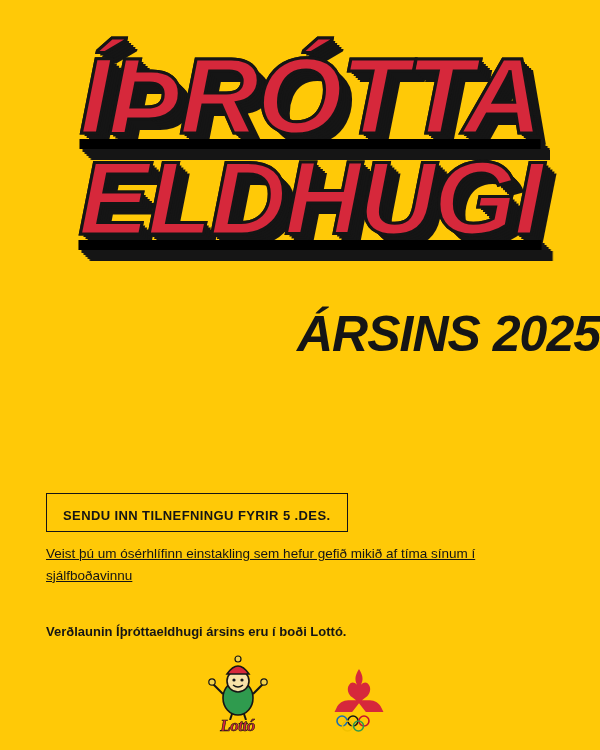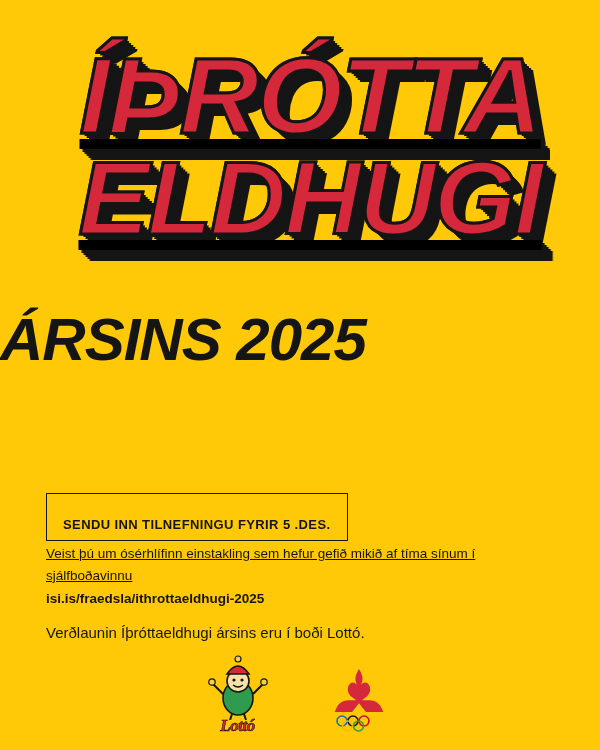--- a/index.html
+++ b/index.html
@@ -57,25 +57,25 @@
 
   .head-line-2 {
     font-size: 104px;
   }
 
   .subhead {
     position: absolute;
     top: 305px;
     left: 0;
     width: 600px;
-    text-align: left;
+    text-align: right;
     font-family: "Liberation Sans", sans-serif;
     font-weight: bold;
     font-style: italic;
-    font-size: 60px;
+    font-size: 50px;
     letter-spacing: -1px;
     color: #151515;
   }
 
   
   .body-copy {
     position: absolute;
     left: 46px;
     width: 510px;
     color: #151515;
@@ -89,21 +89,21 @@
 
   .intro p {
     margin: 0;
   }
 
   .cta-box {
     position: absolute;
     top: 493px;
     left: 46px;
     border: 1.5px solid #151515;
-    padding: 23px 16px 8px 16px;
+    padding: 14px 16px 8px 16px;
     display: inline-block;
     font-size: 13px;
     font-weight: bold;
     letter-spacing: 0.4px;
     color: #151515;
     background: transparent;
   }
 
   .question {
     top: 543px;
@@ -117,22 +117,22 @@
   }
 
   .url {
     font-weight: bold;
     display: block;
     margin-top: 2px;
   }
 
   .prize {
     top: 622px;
-    font-size: 15px;
-    font-weight: normal;
+    font-size: 13px;
+    font-weight: bold;
     line-height: 1.5;
   }
 
   .prize p {
     margin: 0;
   }
 
   
   .logos {
     position: absolute;
@@ -192,21 +192,20 @@
     <div class="head-line head-line-2">ELDHUGI</div>
   </div>
 
   <div class="subhead">ÁRSINS 2025</div>
 
 
   <div class="cta-box">SENDU INN TILNEFNINGU FYRIR 5 .DES.</div>
 
   <div class="body-copy question">
     <p>Veist þú um ósérhlífinn einstakling sem hefur gefið mikið af tíma sínum í sjálfboðavinnu</p>
-    <span class="url">isi.is/fraedsla/ithrottaeldhugi-2025</span>
   </div>
 
   <div class="body-copy prize">
     <p>Verðlaunin Íþróttaeldhugi ársins eru í boði Lottó.</p>
   </div>
 
   <div class="logos">
 
     <div class="logo">
       <div class="lotto-logo">

